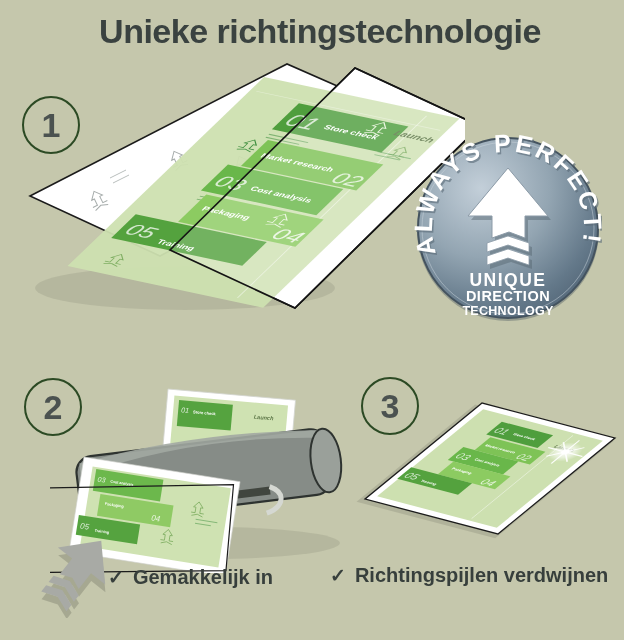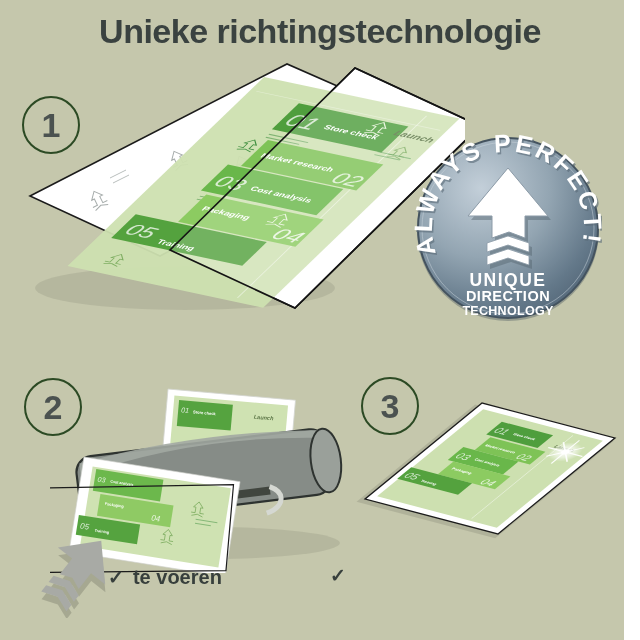--- a/index.html
+++ b/index.html
@@ -267,22 +267,23 @@
           <line x1="-11" y1="11" x2="11" y2="-11"></line>
         </g>
         <circle r="3.5" fill="#ffffff"></circle>
       </g>
     </g>
   </svg>
 
   <div class="check-row" id="check-row-1">
     <span class="check-glyph">✓</span>
     <div class="check-text">
-      <div>te voeren</div>
+      <div>Gemakkelijk in</div>
     </div>
   </div>
   <div class="check-row" id="check-row-2">
     <span class="check-glyph">✓</span>
     <div class="check-text">
+      <div>Richtingspijlen verdwijnen</div>
     </div>
   </div>
 
 </div>
 
 </body></html>

